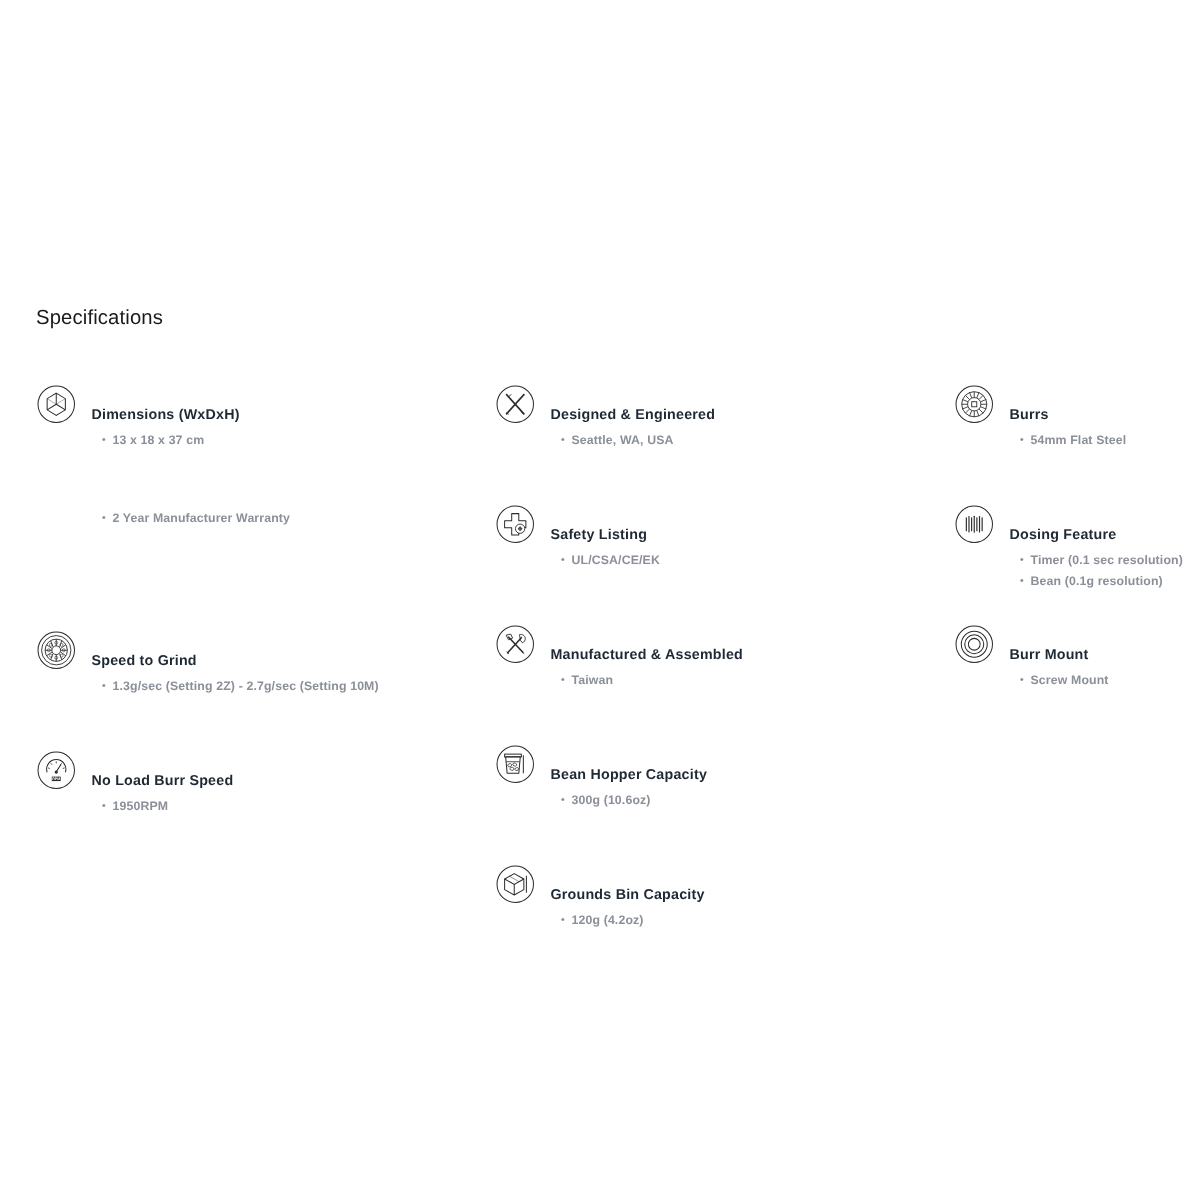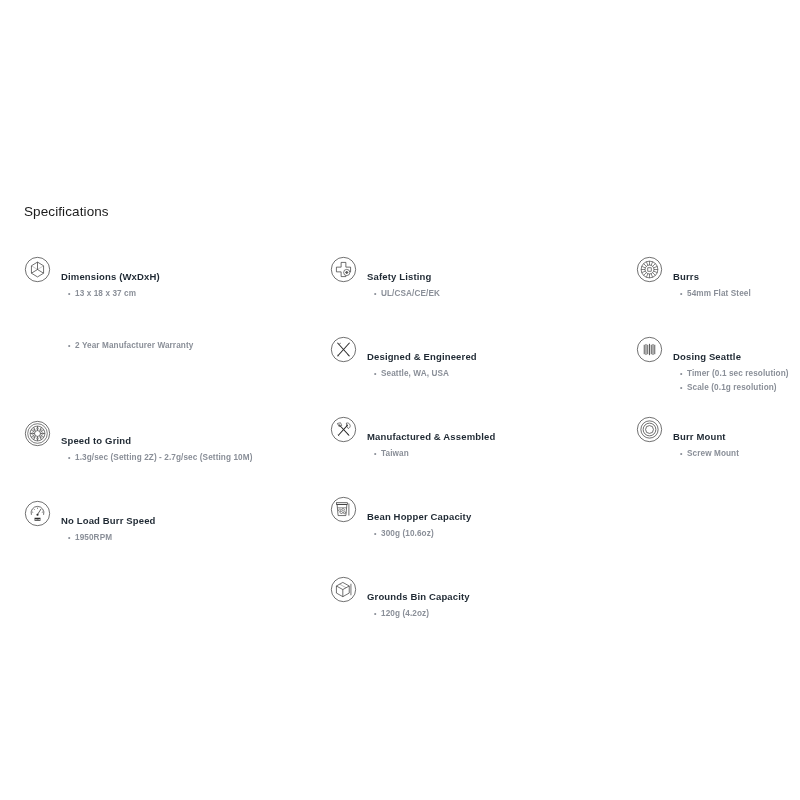--- a/index.html
+++ b/index.html
@@ -204,48 +204,48 @@
 
     </div>
 
     <div class="col col-2">
 
       <div class="spec-item">
         <div class="spec-head">
           <span class="icon-wrap">
             <svg viewBox="0 0 40 40">
               <circle cx="20" cy="20" r="18" fill="none" stroke="#2b2b2b" stroke-width="1"></circle>
+              <path d="M11,10 L29,30" fill="none" stroke="#2b2b2b" stroke-width="1.6"></path>
+              <path d="M29,10 L11,30" fill="none" stroke="#2b2b2b" stroke-width="1.6"></path>
+              <path d="M13.2,12.4 L16.2,10.4 M25.5,27.2 L28,29.6" fill="none" stroke="#2b2b2b" stroke-width="0.8"></path>
+              <path d="M11.3,28 L13.6,30.2" fill="none" stroke="#2b2b2b" stroke-width="0.8"></path>
+            </svg>
+          </span>
+          <span class="spec-label">Designed &amp; Engineered</span>
+        </div>
+        <ul class="spec-values">
+          <li>Seattle, WA, USA</li>
+        </ul>
+      </div>
+
+      <div class="spec-item">
+        <div class="spec-head">
+          <span class="icon-wrap">
+            <svg viewBox="0 0 40 40">
+              <circle cx="20" cy="20" r="18" fill="none" stroke="#2b2b2b" stroke-width="1"></circle>
               <path d="M16.5,9.5 L23.5,9.5 L23.5,16.5 L30.5,16.5 L30.5,23.5 L23.5,23.5 L23.5,30.5 L16.5,30.5 L16.5,23.5 L9.5,23.5 L9.5,16.5 L16.5,16.5 Z" fill="none" stroke="#2b2b2b" stroke-width="1" stroke-linejoin="round"></path>
               <circle cx="24.8" cy="24.4" r="4.6" fill="#ffffff" stroke="#2b2b2b" stroke-width="0.9"></circle>
               <path d="M22.6,24.4 L27,24.4 M24.8,22.2 L24.8,26.6" stroke="#2b2b2b" stroke-width="0.8"></path>
               <circle cx="24.8" cy="24.4" r="1.5" fill="none" stroke="#2b2b2b" stroke-width="0.8"></circle>
             </svg>
           </span>
           <span class="spec-label">Safety Listing</span>
         </div>
         <ul class="spec-values">
           <li>UL/CSA/CE/EK</li>
-        </ul>
-      </div>
-
-      <div class="spec-item">
-        <div class="spec-head">
-          <span class="icon-wrap">
-            <svg viewBox="0 0 40 40">
-              <circle cx="20" cy="20" r="18" fill="none" stroke="#2b2b2b" stroke-width="1"></circle>
-              <path d="M11,10 L29,30" fill="none" stroke="#2b2b2b" stroke-width="1.6"></path>
-              <path d="M29,10 L11,30" fill="none" stroke="#2b2b2b" stroke-width="1.6"></path>
-              <path d="M13.2,12.4 L16.2,10.4 M25.5,27.2 L28,29.6" fill="none" stroke="#2b2b2b" stroke-width="0.8"></path>
-              <path d="M11.3,28 L13.6,30.2" fill="none" stroke="#2b2b2b" stroke-width="0.8"></path>
-            </svg>
-          </span>
-          <span class="spec-label">Designed &amp; Engineered</span>
-        </div>
-        <ul class="spec-values">
-          <li>Seattle, WA, USA</li>
         </ul>
       </div>
 
       <div class="spec-item">
         <div class="spec-head">
           <span class="icon-wrap">
             <svg viewBox="0 0 40 40">
               <circle cx="20" cy="20" r="18" fill="none" stroke="#2b2b2b" stroke-width="1"></circle>
               <path d="M12.5,28.5 L26,13.5" fill="none" stroke="#2b2b2b" stroke-width="1.5" stroke-linecap="round"></path>
               <path d="M27.5,28 L13.5,13" fill="none" stroke="#2b2b2b" stroke-width="1.5" stroke-linecap="round"></path>
@@ -353,25 +353,25 @@
                 <path d="M12.2,13.6 L12.2,26.4"></path>
                 <path d="M14.8,12.4 L14.8,27.6"></path>
                 <path d="M17.4,13.6 L17.4,26.4"></path>
                 <path d="M20,12.2 L20,27.8"></path>
                 <path d="M22.6,13.6 L22.6,26.4"></path>
                 <path d="M25.2,12.4 L25.2,27.6"></path>
                 <path d="M27.8,13.6 L27.8,26.4"></path>
               </g>
             </svg>
           </span>
-          <span class="spec-label">Dosing Seattle</span>
+          <span class="spec-label">Dosing Feature</span>
         </div>
         <ul class="spec-values">
           <li>Timer (0.1 sec resolution)</li>
-          <li>Scale (0.1g resolution)</li>
+          <li>Bean (0.1g resolution)</li>
         </ul>
       </div>
 
       <div class="spec-item">
         <div class="spec-head">
           <span class="icon-wrap">
             <svg viewBox="0 0 40 40">
               <circle cx="20" cy="20" r="18" fill="none" stroke="#2b2b2b" stroke-width="1"></circle>
               <circle cx="20" cy="20" r="12.8" fill="none" stroke="#2b2b2b" stroke-width="1"></circle>
               <circle cx="20" cy="20" r="9.4" fill="none" stroke="#2b2b2b" stroke-width="1"></circle>

